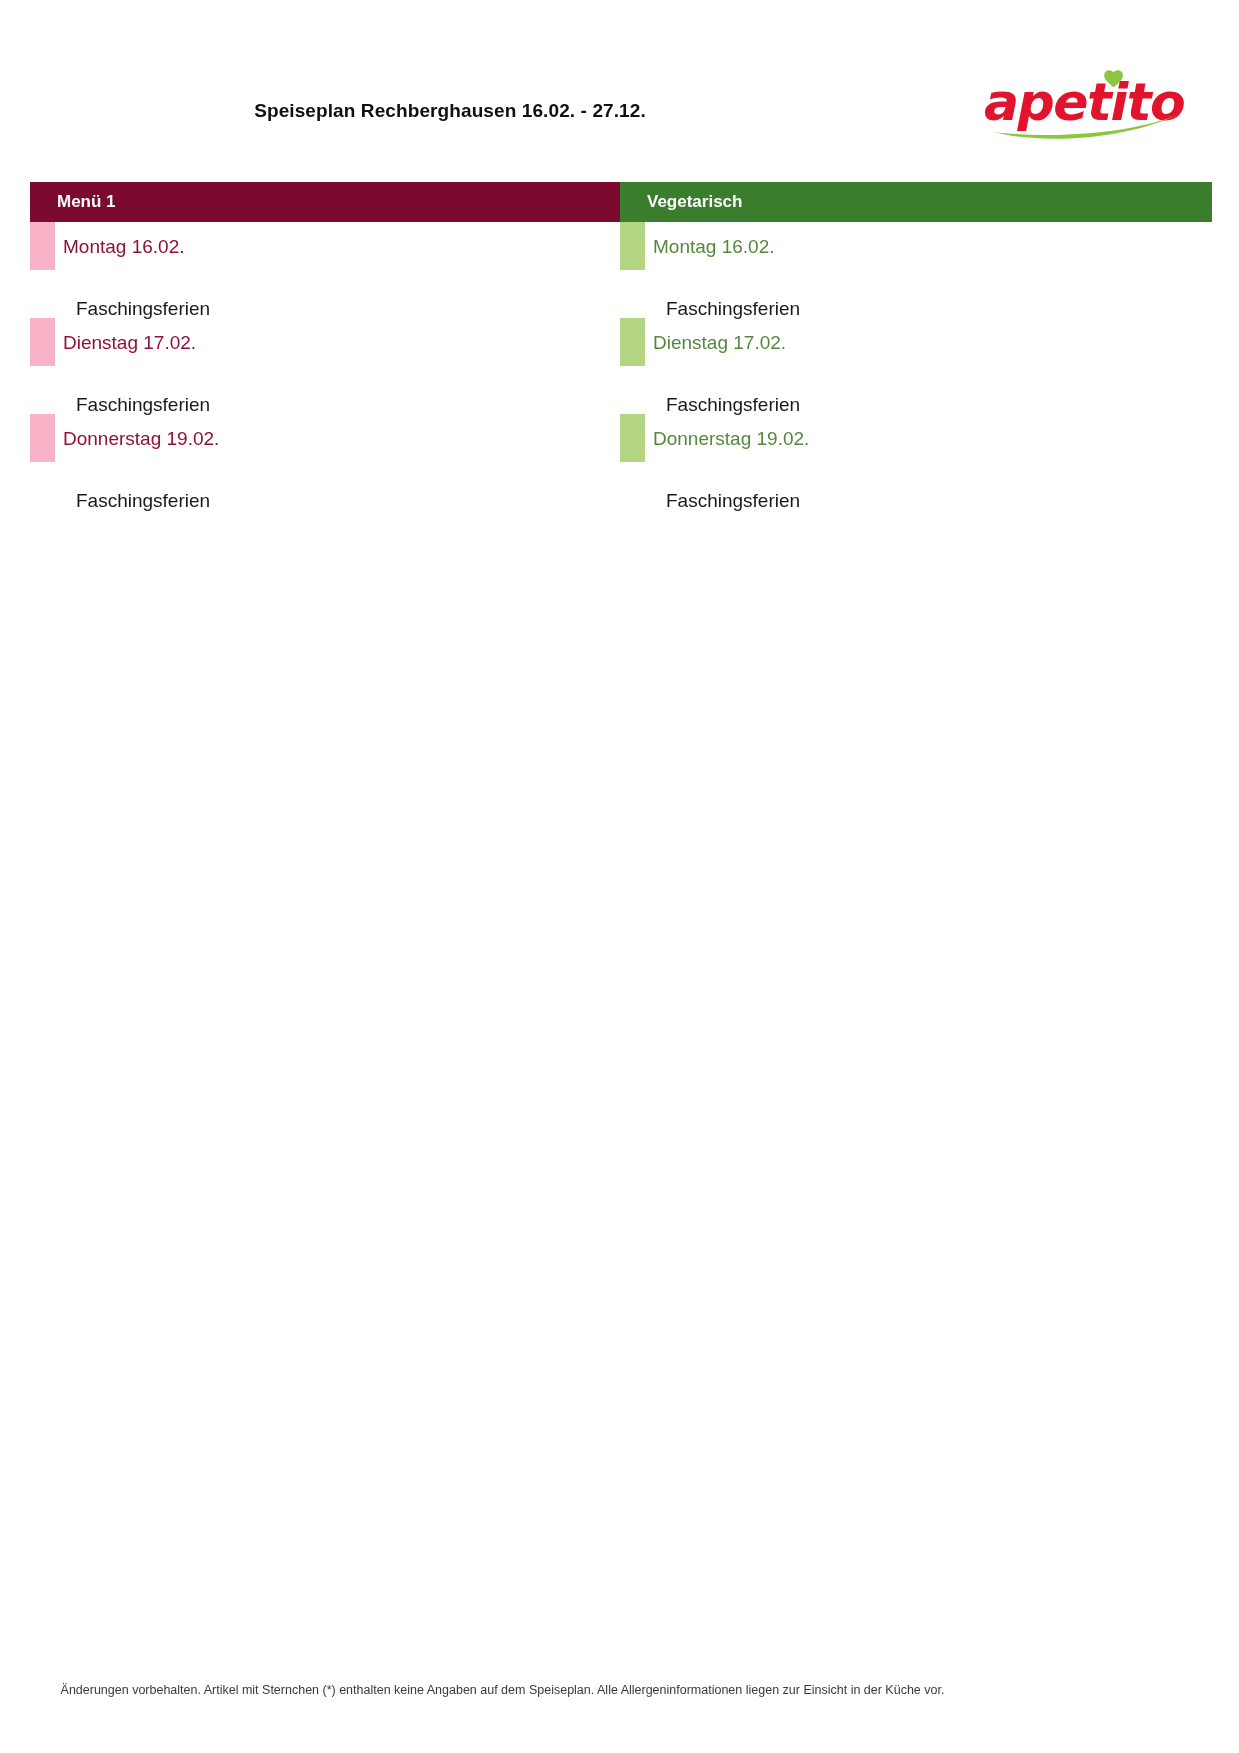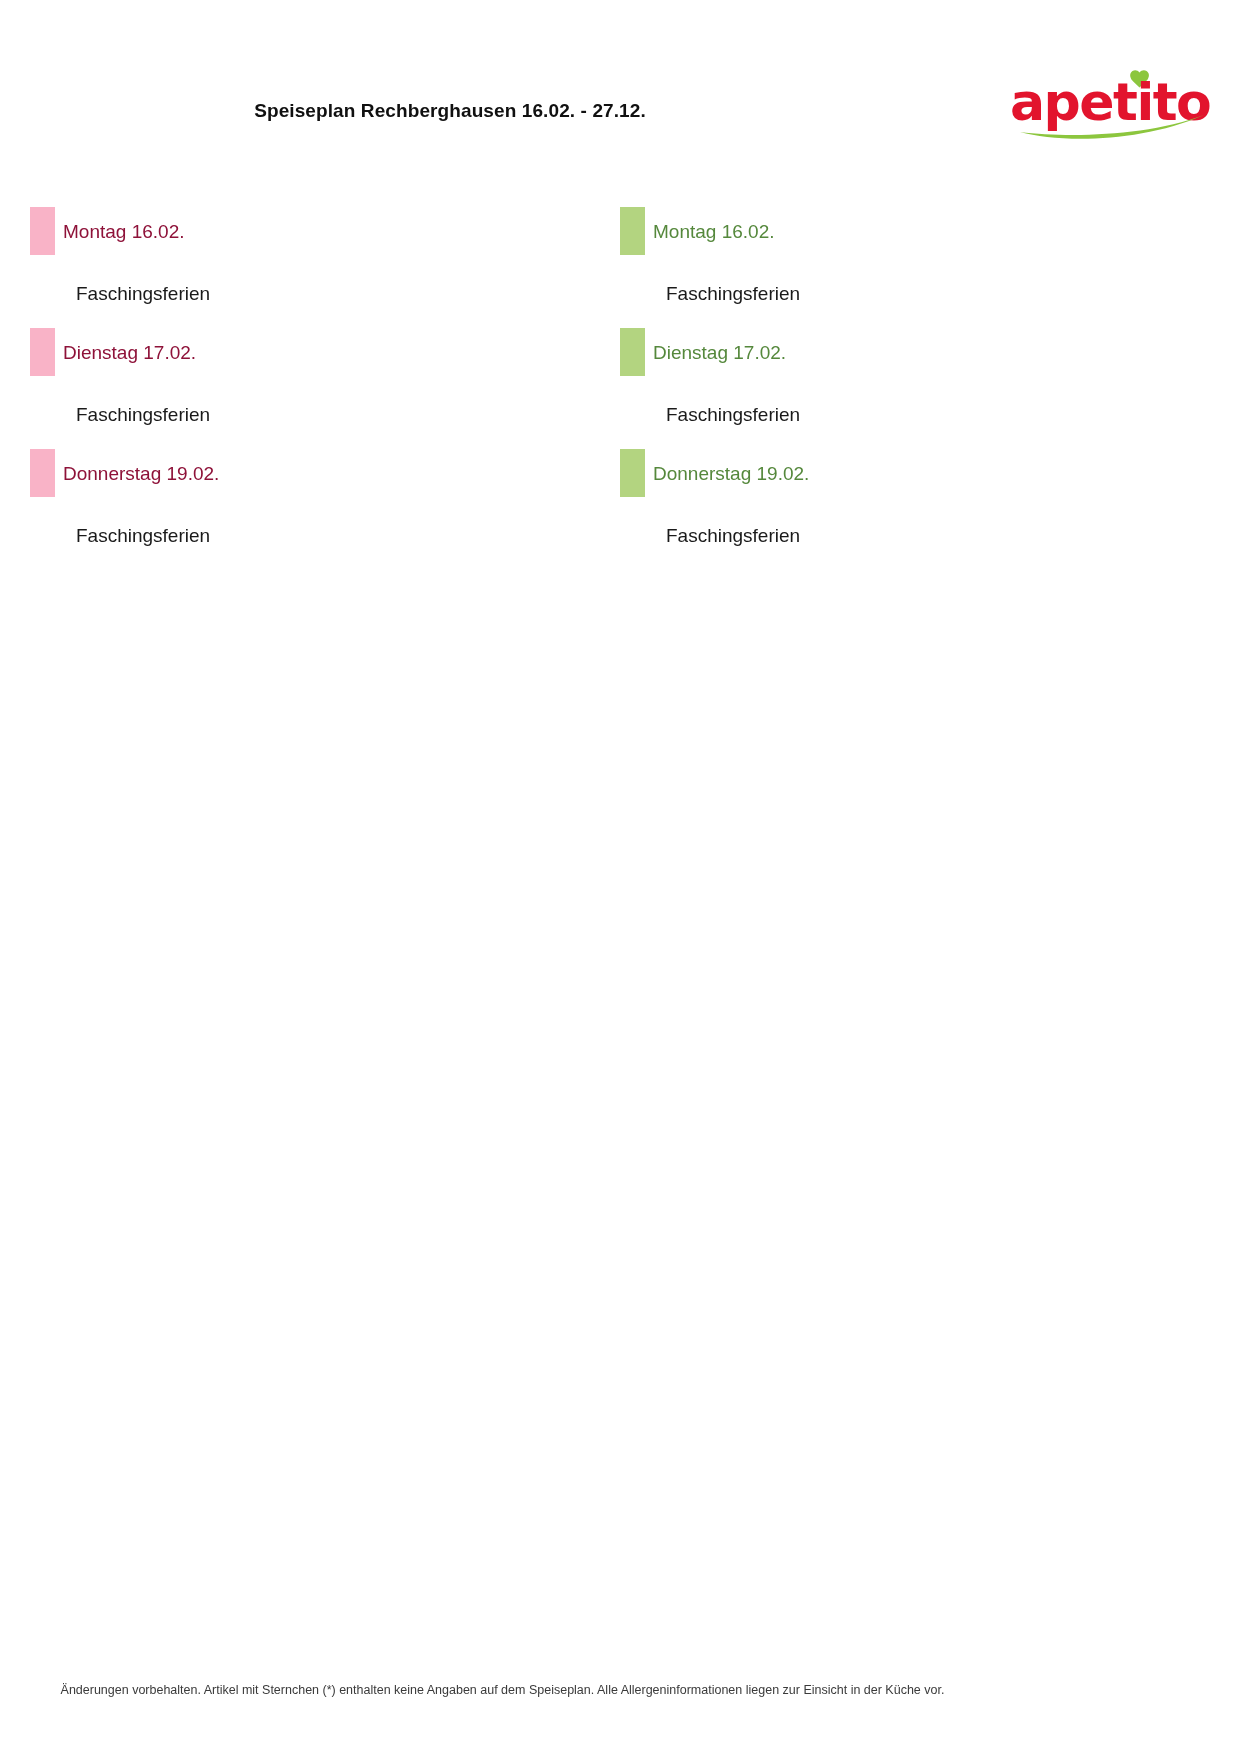--- a/index.html
+++ b/index.html
@@ -34,24 +34,25 @@
     font-size: 19px;
     font-weight: bold;
     letter-spacing: 0.1px;
     color: #101010;
     white-space: nowrap;
   }
 
   
   .logo {
     position: absolute;
-    right: 16px;
+    right: 42px;
     top: 66px;
     width: 215px;
     height: 76px;
+    font-style: italic;
   }
   .logo svg { display: block; width: 215px; height: 76px; }
 
   
   .plan {
     position: absolute;
     left: 30px;
     top: 182px;
     width: 1182px;
   }
@@ -73,21 +74,21 @@
   .col-head.menu1     { width: 590px; background: #7b0a2e; }
   .col-head.vegetarisch { width: 592px; background: #3a7d2c; }
 
   .plan-body {
     display: flex;
     width: 100%;
   }
   .col-body { width: 590px; box-sizing: border-box; }
   .col-body.right { width: 592px; }
 
-  .day-block { position: relative; margin-top: 25px; }
+  .day-block { position: relative; }
 
   .day-row {
     position: relative;
     height: 48px;
     display: flex;
     align-items: center;
   }
   .accent {
     width: 25px;
     height: 48px;
@@ -149,20 +150,24 @@
       <text x="2" y="54" font-family="'DejaVu Sans','Liberation Sans',sans-serif" font-size="52" font-weight="bold" fill="#e2142d" letter-spacing="-1.5">apetito</text>
 
       <path d="M12 66 C52 77 132 77 196 49 C140 70 62 72 12 66 Z" fill="#8cc63e"></path>
     </svg>
   </div>
 
 </div>
 
 <div class="plan">
 
+  <div class="plan-head">
+    <div class="col-head menu1">Menü 1</div>
+    <div class="col-head vegetarisch">Vegetarisch</div>
+  </div>
 
   <div class="plan-body">
 
     <div class="col-body left">
 
       <div class="day-block">
         <div class="day-row">
           <div class="accent pink"></div>
           <div class="day-label pink">Montag 16.02.</div>
         </div>

